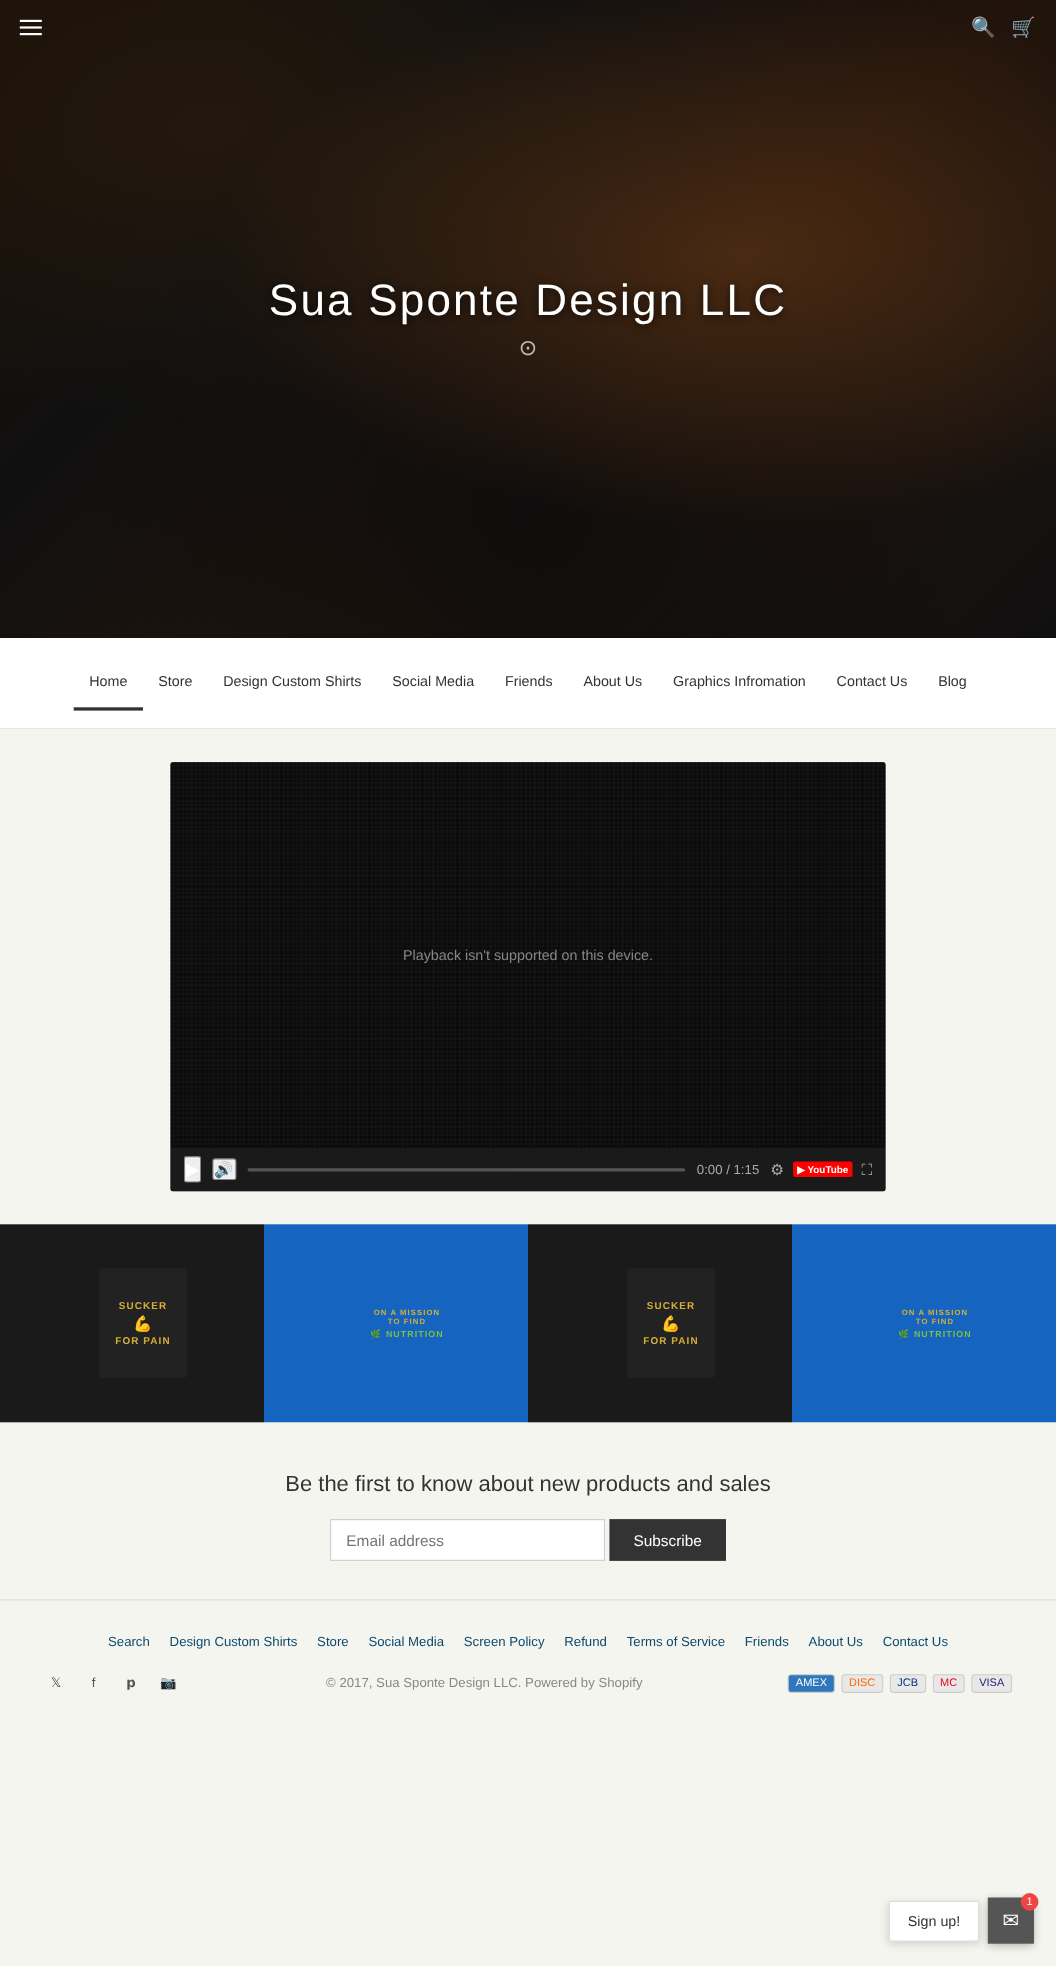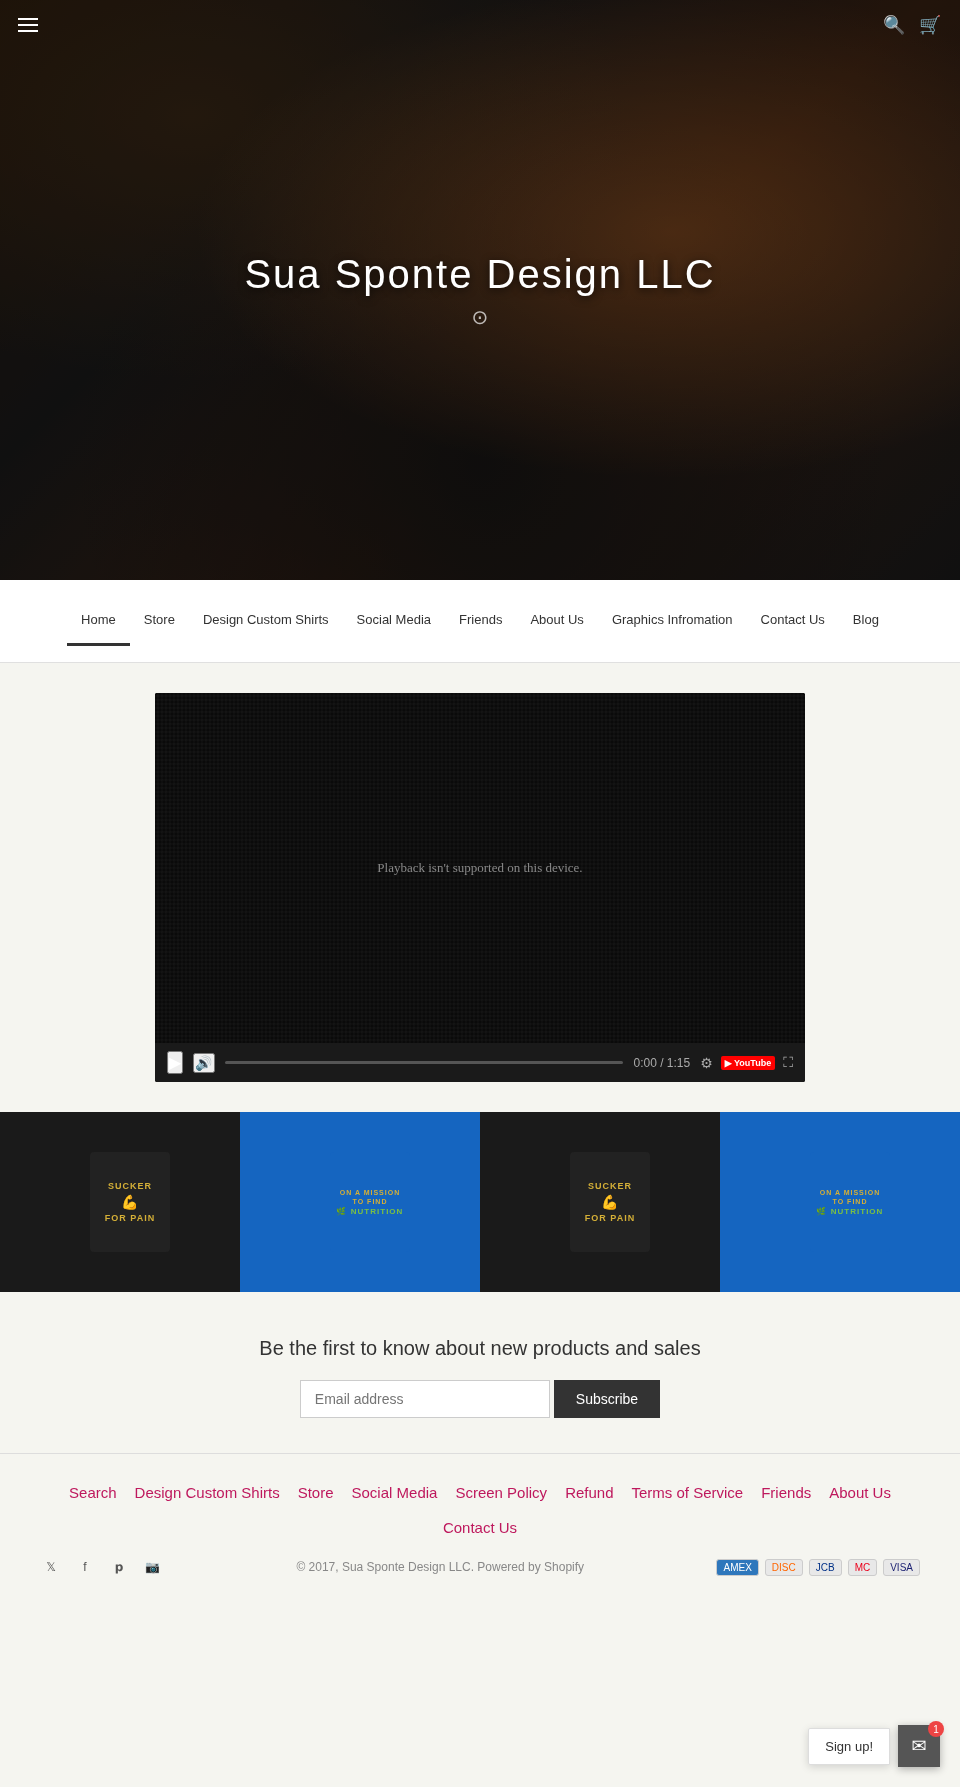--- a/index.html
+++ b/index.html
@@ -133,21 +133,20 @@
     }
     .video-body {
       width: 100%;
       height: 350px;
       background: #0a0a0a;
       display: flex;
       align-items: center;
       justify-content: center;
       position: relative;
       overflow: hidden;
-      font-family: Liberation Serif, serif;
     }
     .video-noise {
       position: absolute;
       inset: 0;
       background-image:
         repeating-linear-gradient(0deg, transparent, transparent 2px, rgba(255,255,255,0.02) 2px, rgba(255,255,255,0.02) 4px),
         repeating-linear-gradient(90deg, transparent, transparent 2px, rgba(255,255,255,0.02) 2px, rgba(255,255,255,0.02) 4px);
     }
     .video-message {
       position: relative;
@@ -261,22 +260,22 @@
     }
     .footer-links {
       display: flex;
       justify-content: center;
       gap: 18px;
       flex-wrap: wrap;
       margin-bottom: 20px;
     }
     .footer-links a {
       text-decoration: none;
-      color: #be185d;
-      font-size: 15px;
+      color: #0c4a6e;
+      font-size: 12px;
     }
     .footer-bottom {
       display: flex;
       justify-content: space-between;
       align-items: center;
       flex-wrap: wrap;
       gap: 12px;
     }
     .footer-social {
       display: flex;

